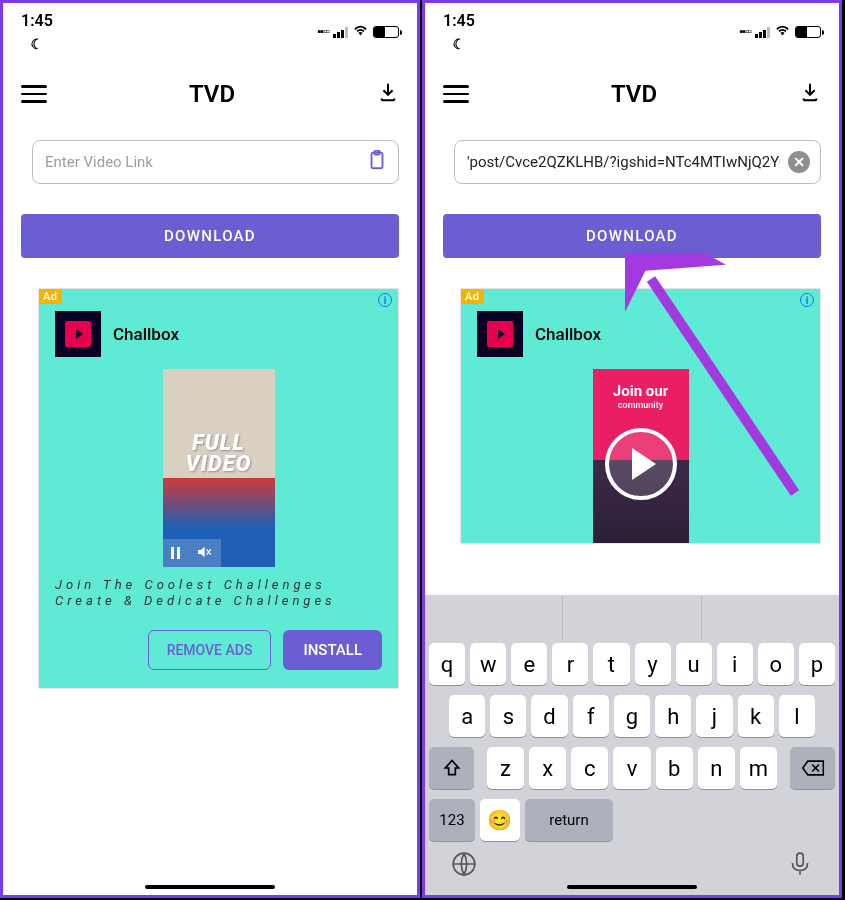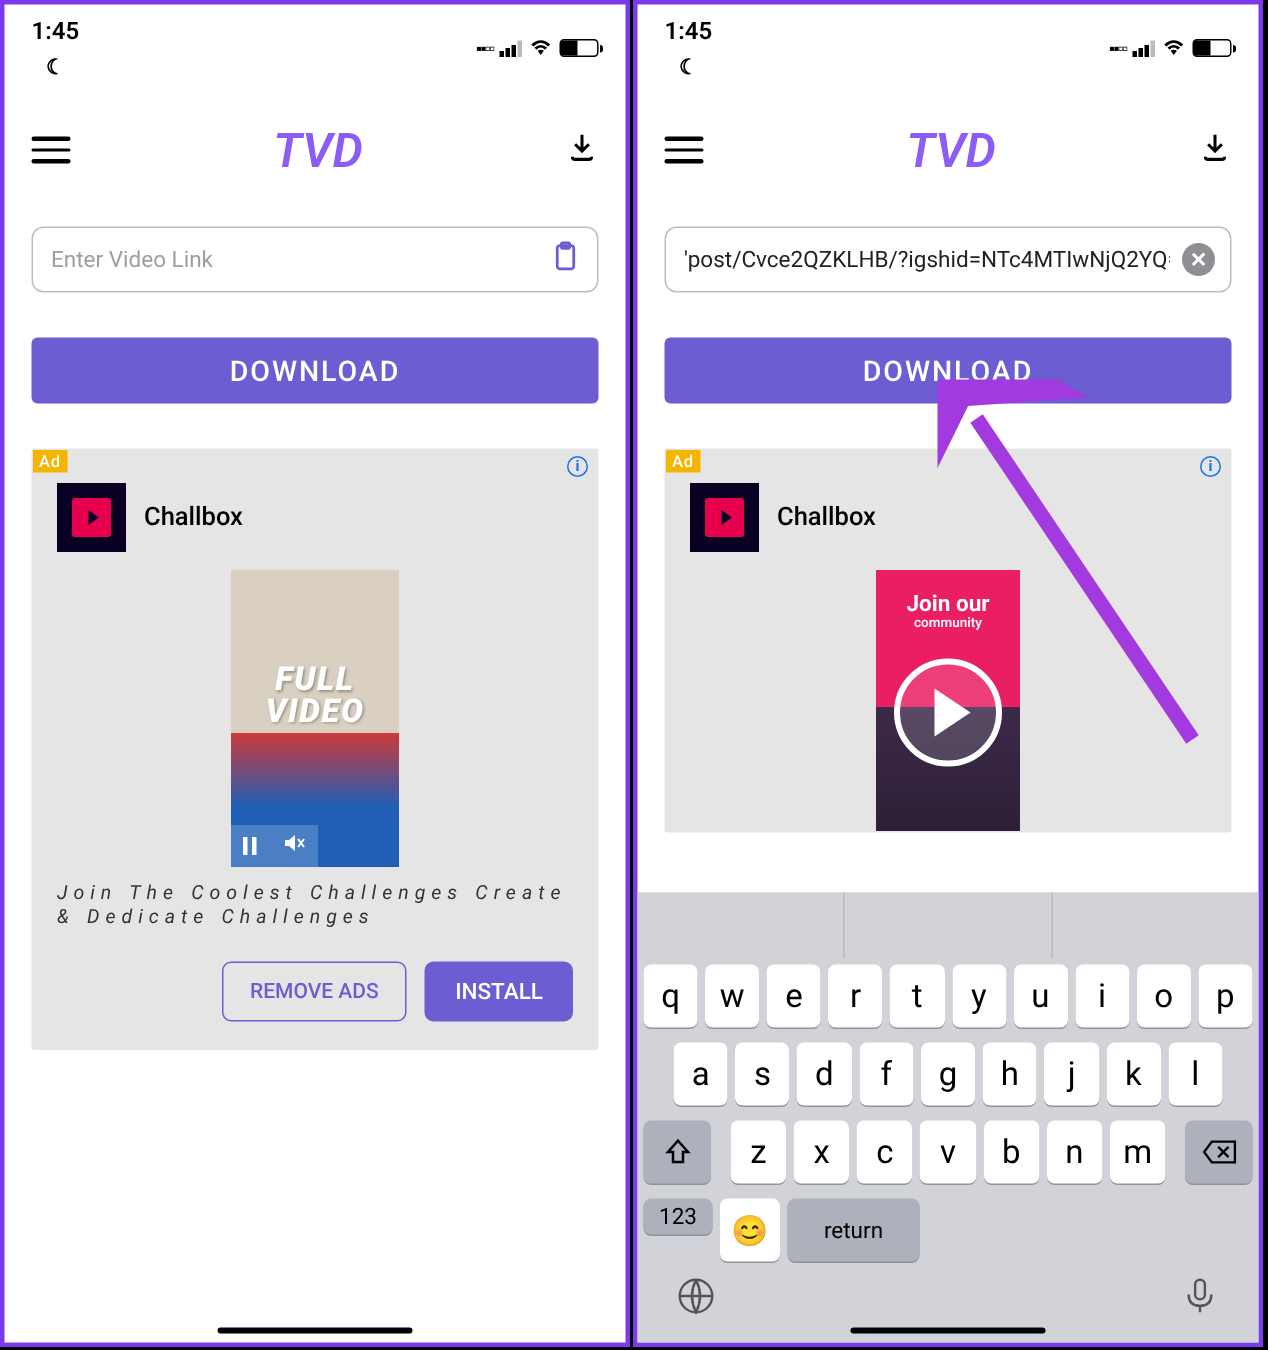--- a/index.html
+++ b/index.html
@@ -52,48 +52,48 @@
     content:''; position:absolute; right:-4px; top:3px; width:2px; height:5px; background:#000; border-radius:0 2px 2px 0;
   }
   .battery-fill { width: 45%; height: 100%; background:#000; border-radius:1px 0 0 1px; }
   
   .app-header {
     display:flex; justify-content:space-between; align-items:center;
     padding: 24px 18px 10px 18px;
   }
   .hamburger { width:26px; display:flex; flex-direction:column; gap:5px; }
   .hamburger div { height:2.5px; background:#000; border-radius:2px; }
-  .app-title { font-size: 32px; font-weight: 600; color:#8b5cf6;font-style:italic; }
+  .app-title { font-size: 24px; font-weight: 600; color:#000000; }
   .dl-icon svg { width:22px; height:22px; stroke:#000; }
   
   .input-area { padding: 22px 18px 0 18px; }
   .input-box {
     border:1px solid #bdbdbd; border-radius:8px; height:44px;
-    display:flex; align-items:center; padding:0 10px 0 12px; gap:8px;
+    display:flex; align-items:center; padding:0 10px 0 12px; gap:8px;margin-left:11px;
   }
   .input-box input {
     flex:1; border:none; outline:none; font-size:15px; color:#222;
     font-family: inherit; background:transparent;
   }
   .input-box input::placeholder { color:#9e9e9e; }
   .clipboard-icon svg { width:22px; height:22px; }
   .clear-icon {
     width:22px; height:22px; border-radius:50%; background:#8e8e93;
     display:flex; align-items:center; justify-content:center; color:#fff; font-size:14px; font-weight:700;
   }
   
   .download-btn {
     margin: 30px 18px 0 18px; height: 44px; background:#6d5dd3;
-    color:#fff; font-size:19px; letter-spacing:1.3px; font-weight:500;
+    color:#fff; font-size:15px; letter-spacing:1.3px; font-weight:500;
     display:flex; align-items:center; justify-content:center; border-radius:4px;
   }
   
   .ad-card {
-    margin: 30px 18px 0 18px; border:1px solid #e5e5e5; border-radius:2px;
-    position:relative; background:#e5e5e5;
+    margin: 30px 18px 0 35px; border:1px solid #e5e5e5; border-radius:2px;
+    position:relative; background:#5eead4;
   }
   .ad-badge {
     position:absolute; top:0; left:0; background:#f5b400; color:#fff;
     font-size:11px; padding:1px 4px; font-weight:500; letter-spacing:0.5px;
   }
   .ad-info {
     position:absolute; top:4px; right:6px; width:14px; height:14px;
     border:1.3px solid #1a73e8; border-radius:50%; display:flex;
     align-items:center; justify-content:center; color:#1a73e8; font-size:10px; font-weight:700;
   }
@@ -188,21 +188,21 @@
   .kb-row2 { padding: 0 20px; }
   .key-special {
     width:45px; flex:0 0 45px; height:42px; background:#adb1bb; border-radius:5px;
     box-shadow:0 1px 0 rgba(0,0,0,0.3);
     display:flex; align-items:center; justify-content:center;
   }
   .kb-bottom {
     display:flex; gap:5px; margin-bottom:0;
   }
   .key-123 {
-    width:46px; flex:0 0 46px; height:24px; background:#adb1bb; border-radius:5px;
+    width:46px; flex:0 0 46px; height:42px; background:#adb1bb; border-radius:5px;
     box-shadow:0 1px 0 rgba(0,0,0,0.3);
     display:flex; align-items:center; justify-content:center; font-size:15px;
   }
   .key-emoji {
     width:40px; flex:0 0 40px; height:42px; background:#fff; border-radius:5px;
     box-shadow:0 1px 0 rgba(0,0,0,0.3);
     display:flex; align-items:center; justify-content:center; font-size:20px;
   }
   .key-space {
     flex:1; height:42px; background:#fff; border-radius:5px;

